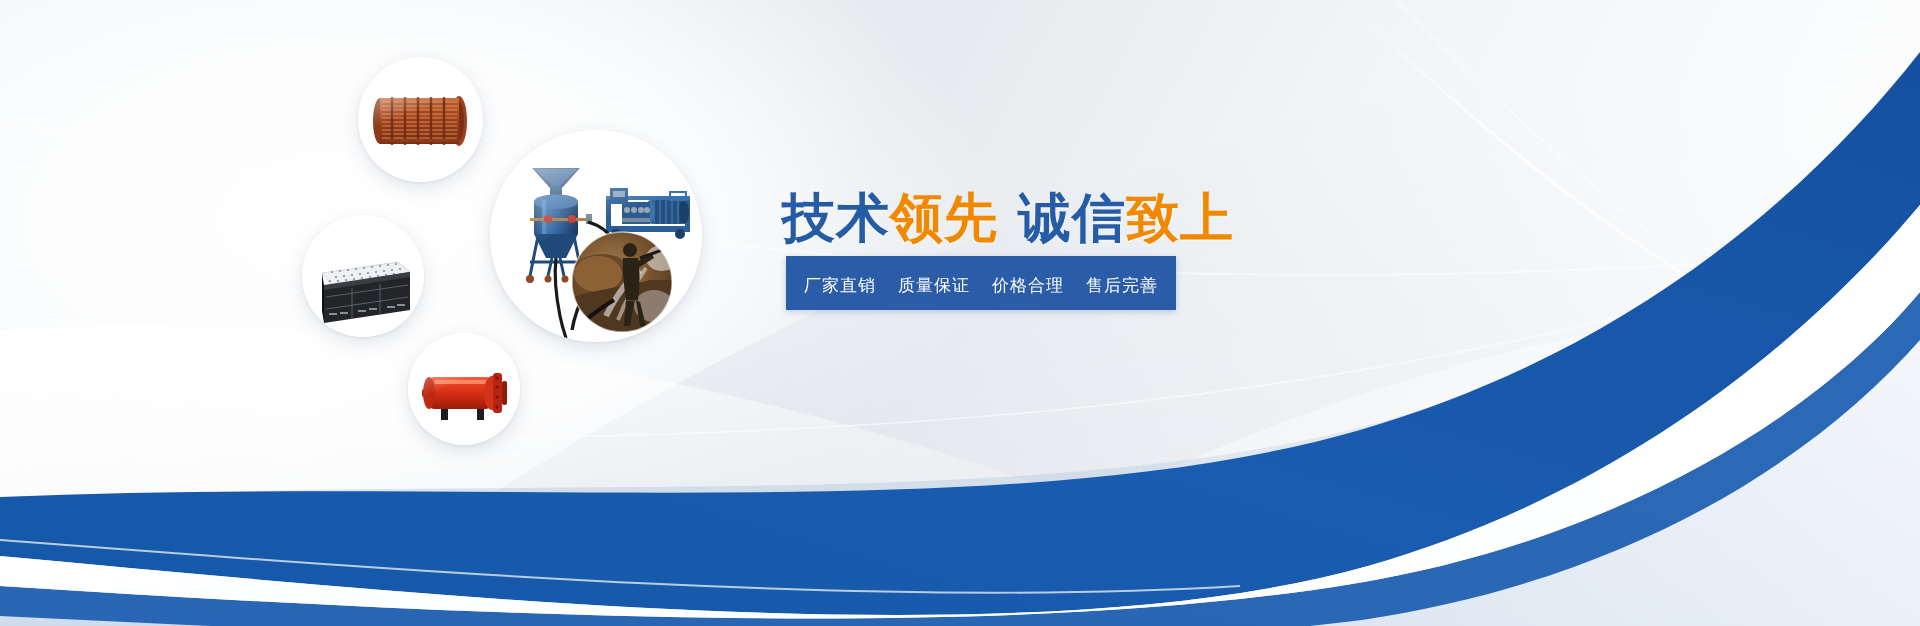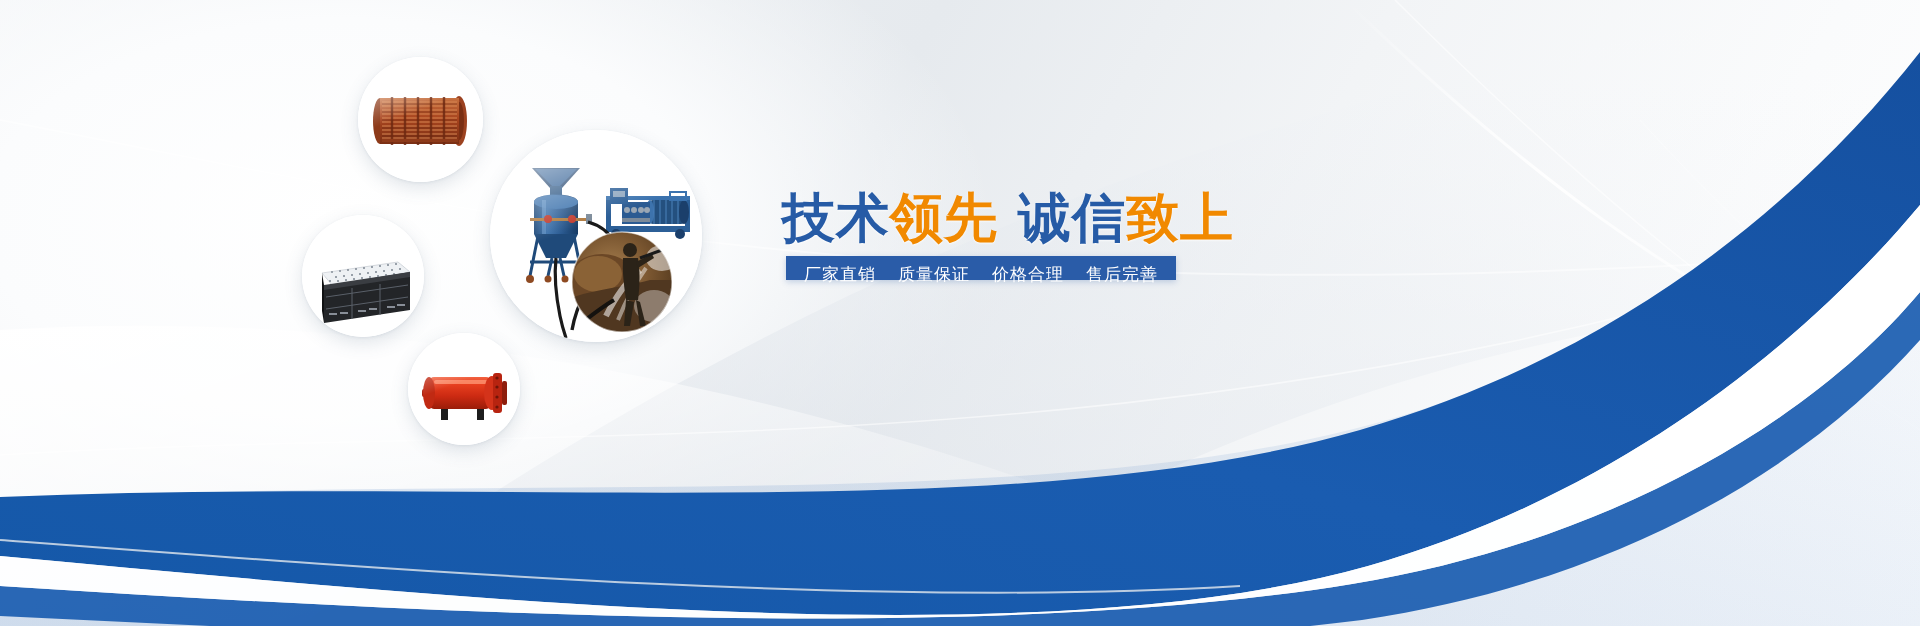--- a/index.html
+++ b/index.html
@@ -42,22 +42,22 @@
     font-size:53px;line-height:64px;font-weight:bold;
     letter-spacing:1px;white-space:nowrap;
     text-shadow:0 1px 2px rgba(255,255,255,0.85);
   }
   .t-blue{color:#265ba6;}
   .t-orange{color:#f18900;}
   .gap{display:inline-block;width:20px;}
 
   #tagline-bar{
     position:absolute;left:786px;top:256px;
-    height:24px;line-height:36px;
-    padding:0 18px;
+    height:32px;line-height:36px;
+    padding:11px 18px;
     background:#2a5ca8;
     color:#ffffff;
     font-size:17px;letter-spacing:1px;white-space:nowrap;
     box-shadow:0 2px 6px rgba(42,92,168,0.25);
   }
   #tagline-bar .sep{display:inline-block;width:22px;}
 </style>
 </head>
 <body>
 

